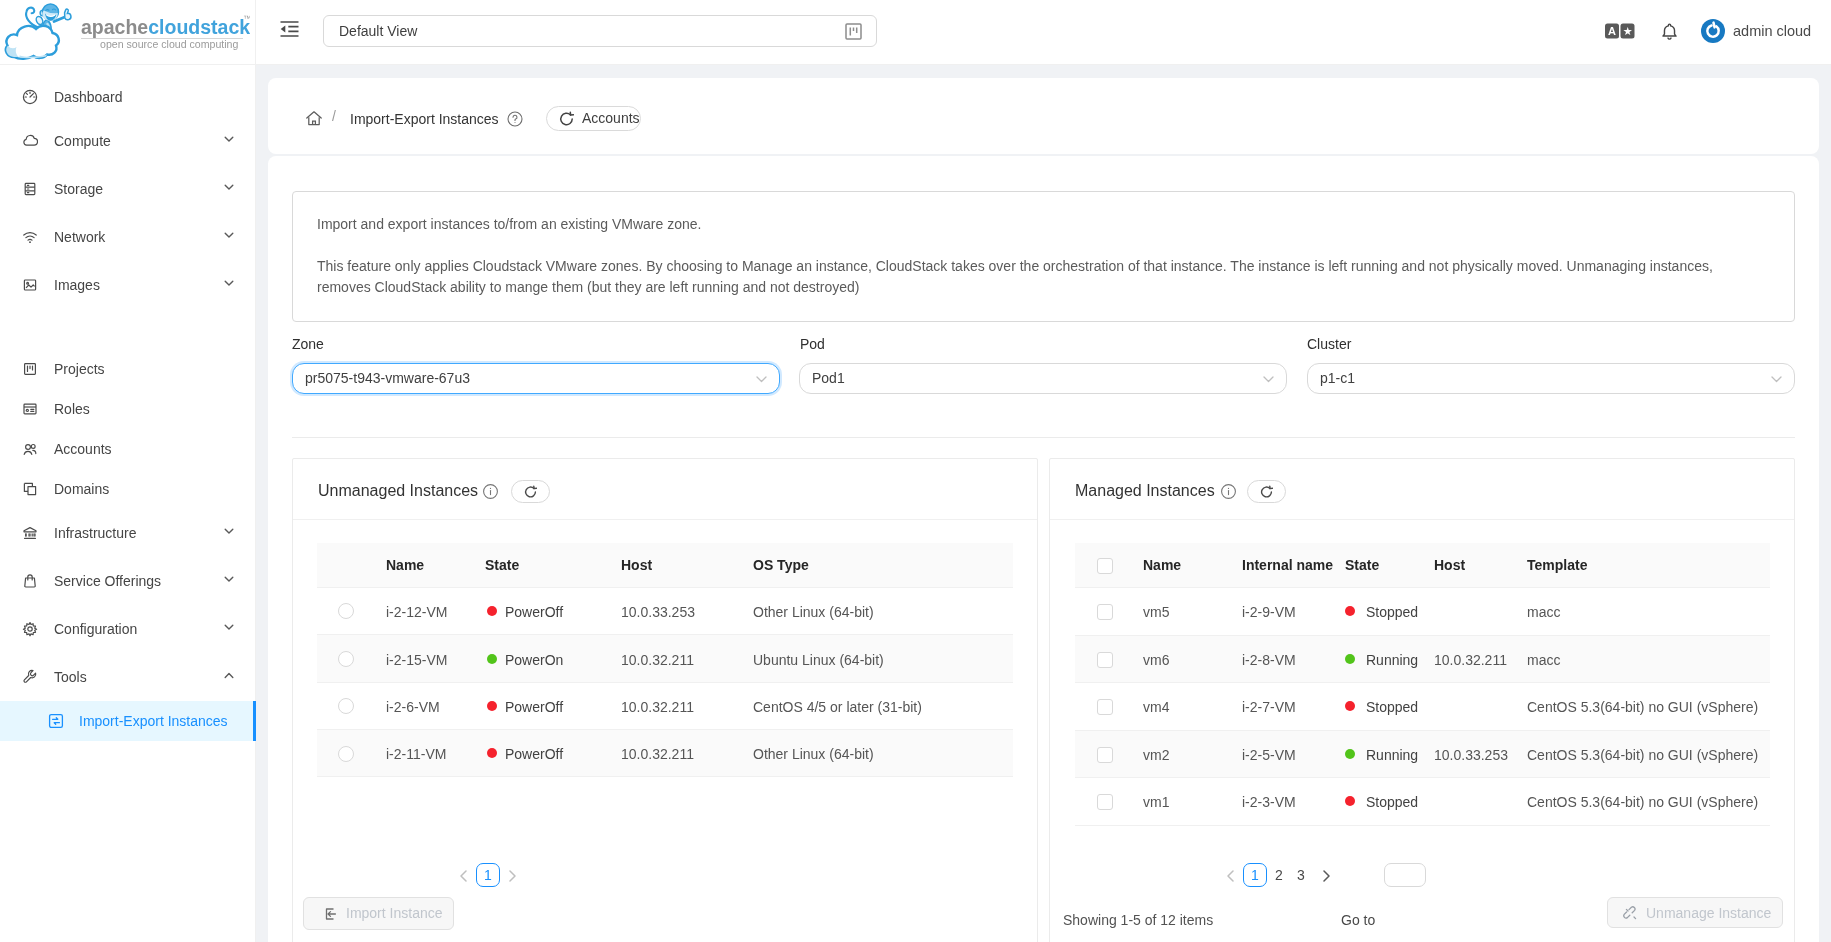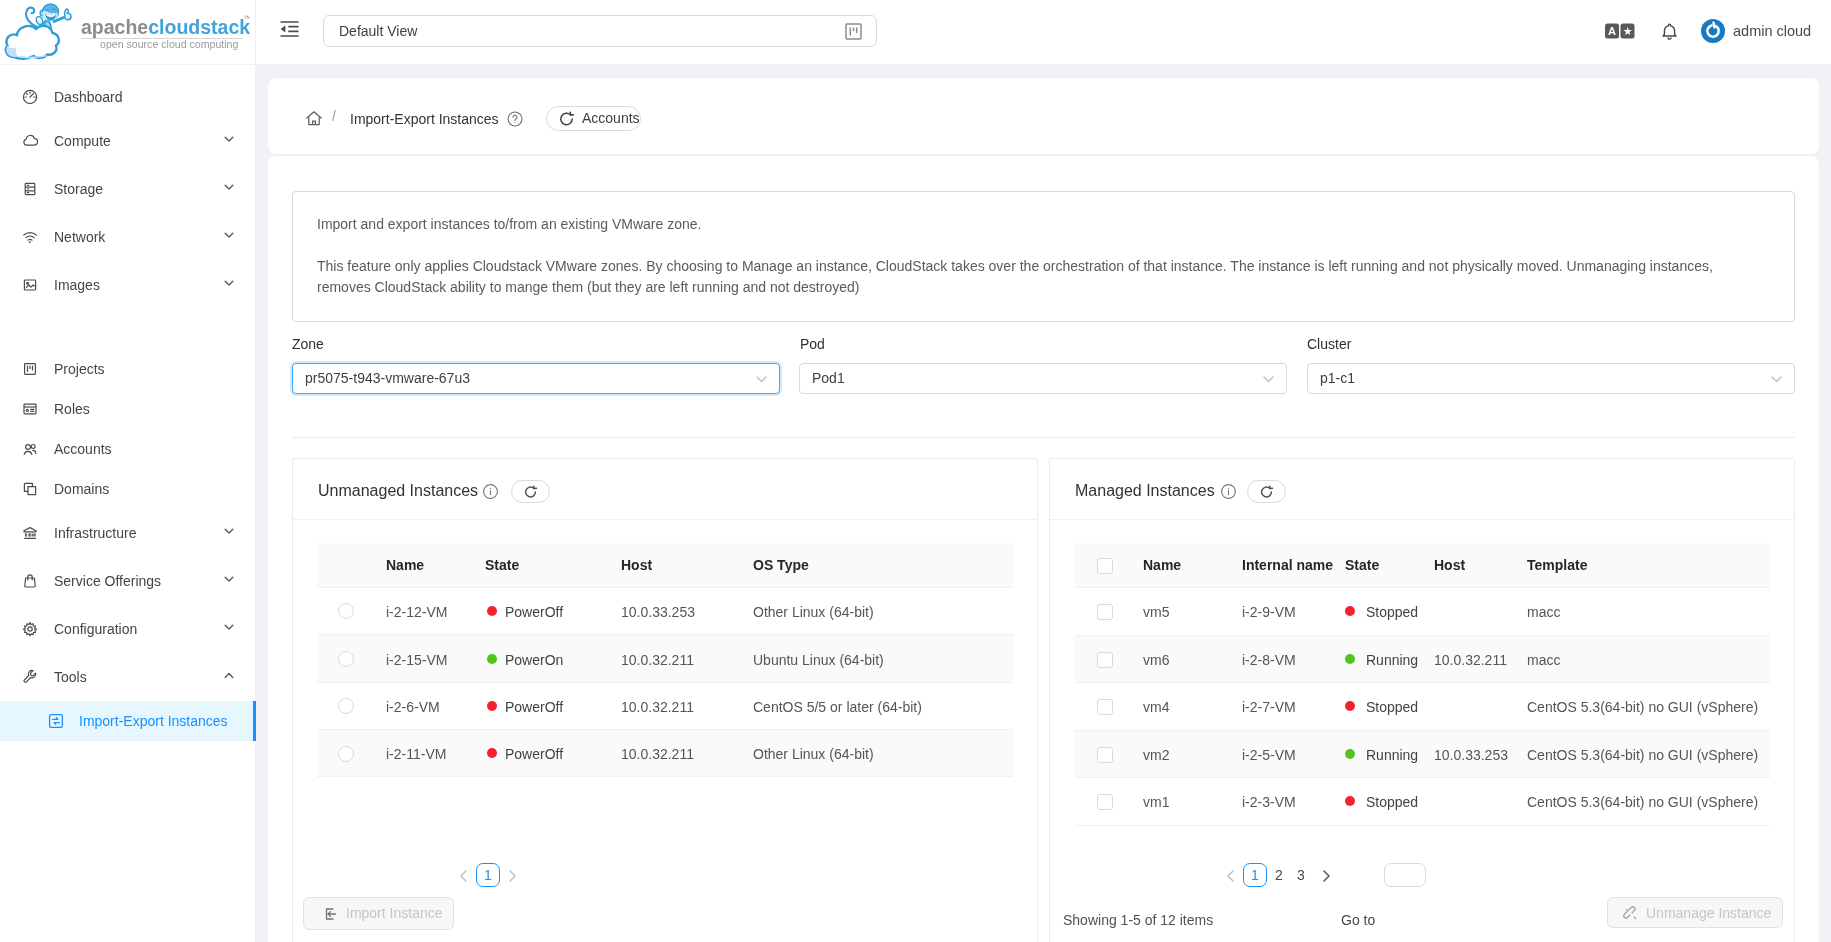--- a/index.html
+++ b/index.html
@@ -24,21 +24,21 @@
 #hsel { position:absolute; left:67px; top:15px; width:554px; height:32px; border:1px solid #d9d9d9;
   border-radius:6px; background:#fff; }
 #hsel .tx { position:absolute; left:15px; top:0; line-height:30px; color:#3e3e3e; }
 #hsel .pic { position:absolute; right:13px; top:6px; }
 
 #bcard { position:absolute; left:268px; top:78px; width:1551px; height:76px; background:#fff; border-radius:8px; }
 #mcard { position:absolute; left:268px; top:156px; width:1551px; height:810px; background:#fff; border-radius:8px; }
 #descbox { position:absolute; left:292px; top:191px; width:1503px; height:131px; border:1px solid #d9d9d9; border-radius:4px; }
 .para { position:absolute; left:317px; color:#5b5b5b; font-size:14px; line-height:21px; }
 .flabel { position:absolute; top:333px; height:22px; line-height:22px; color:#2f2f2f; font-size:14px; }
-.fsel { position:absolute; top:363px; width:488px; height:31px; background:#fff; border:1px solid #d9d9d9; border-radius:4px; }
+.fsel { position:absolute; top:363px; width:488px; height:31px; background:#fff; border:1px solid #d9d9d9; border-radius:12px; }
 .fsel .tx { position:absolute; left:12px; top:0; line-height:29px; color:#404040; }
 .fsel .ar { position:absolute; right:12px; top:12px; }
 .fsel.focus { border-color:#40a9ff; box-shadow:0 0 0 2px rgba(24,144,255,0.2); }
 #divider { position:absolute; left:292px; top:437px; width:1503px; height:1px; background:#ebebeb; }
 .tcard { position:absolute; top:458px; width:746px; height:502px; background:#fff; border:1px solid #ebebeb; border-radius:2px; }
 #cardL { left:292px; }
 #cardR { left:1049px; }
 .ctitle { position:absolute; top:479px; height:24px; line-height:24px; font-size:16px; font-weight:400; color:#333; letter-spacing:0; }
 .pill { position:absolute; top:480px; width:39px; height:23px; border:1px solid #d9d9d9; border-radius:12px; background:#fff; }
 .pill svg { position:absolute; left:12px; top:4px; }
@@ -439,21 +439,21 @@
 <span class="dot green" style="left:487px;top:654px"></span>
 <span class="td" style="left:505px;top:652px;color:#424242">PowerOn</span>
 <span class="td" style="left:621px;top:652px">10.0.32.211</span>
 <span class="td" style="left:753px;top:652px">Ubuntu Linux (64-bit)</span>
 
 <span class="radio" style="left:338px;top:698px"></span>
 <span class="td" style="left:386px;top:699px">i-2-6-VM</span>
 <span class="dot red" style="left:487px;top:701px"></span>
 <span class="td" style="left:505px;top:699px;color:#424242">PowerOff</span>
 <span class="td" style="left:621px;top:699px">10.0.32.211</span>
-<span class="td" style="left:753px;top:699px">CentOS 5/5 or later (64-bit)</span>
+<span class="td" style="left:753px;top:699px">CentOS 4/5 or later (31-bit)</span>
 
 <span class="radio" style="left:338px;top:746px"></span>
 <span class="td" style="left:386px;top:746px">i-2-11-VM</span>
 <span class="dot red" style="left:487px;top:748px"></span>
 <span class="td" style="left:505px;top:746px;color:#424242">PowerOff</span>
 <span class="td" style="left:621px;top:746px">10.0.32.211</span>
 <span class="td" style="left:753px;top:746px">Other Linux (64-bit)</span>
 
 <span class="pgtext" style="left:304px">Showing 1-4 of 4 items</span>
 <span class="abs" style="left:459px;top:870px">

